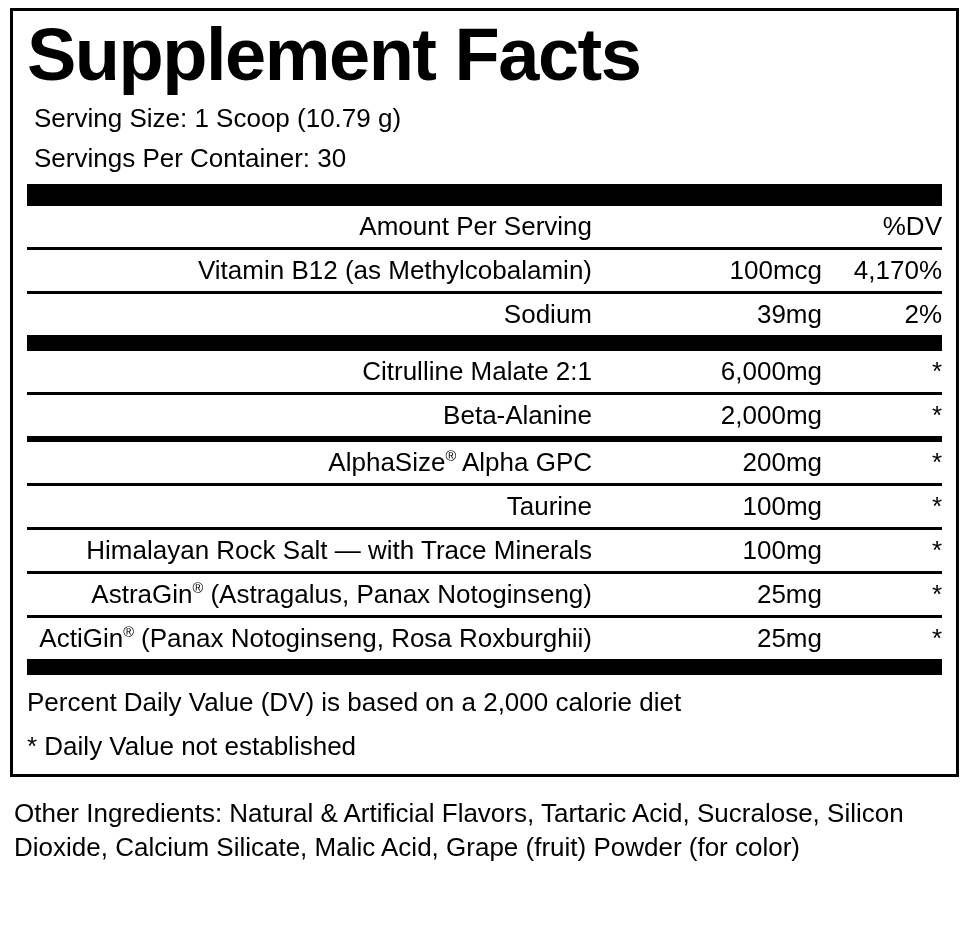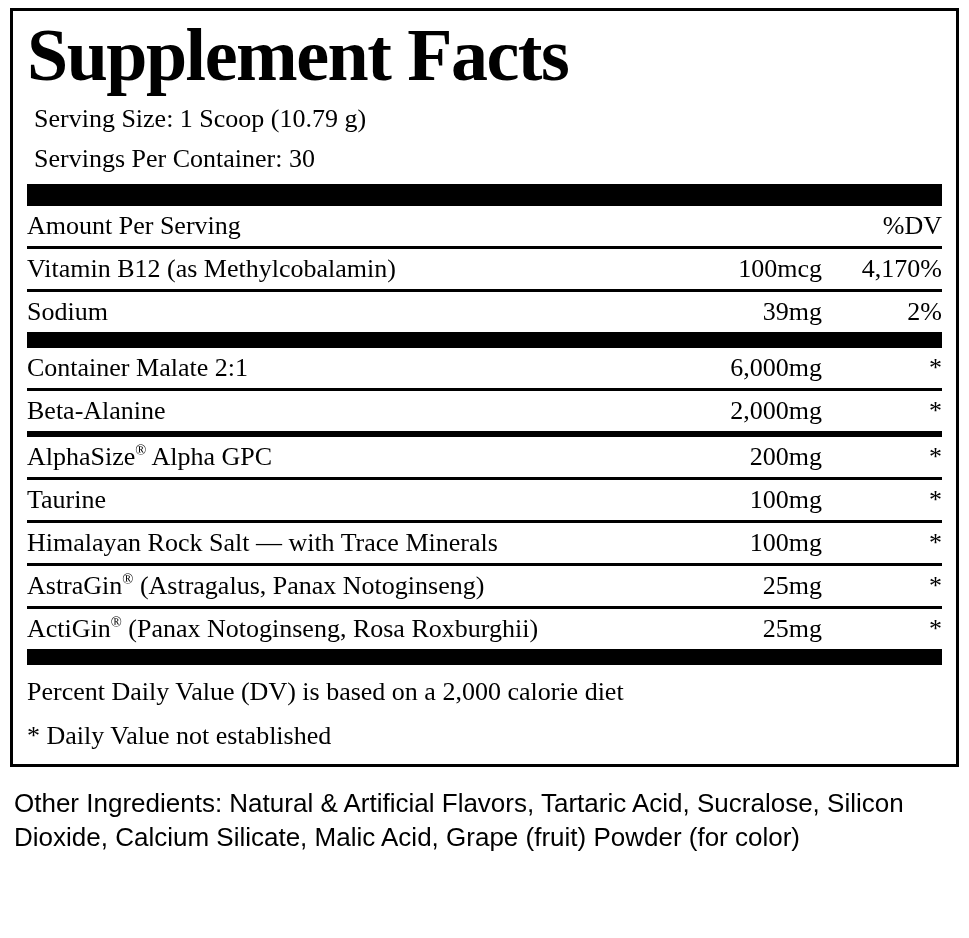--- a/index.html
+++ b/index.html
@@ -19,21 +19,20 @@
     width: 969px;
     height: 938px;
     padding: 8px 10px 0 10px;
     position: relative;
   }
   .facts-box {
     box-sizing: border-box;
     border: 3px solid #000000;
     padding: 6px 14px 10px 14px;
     width: 949px;
-    font-family: Liberation Serif, serif;
   }
   .title {
     font-size: 74px;
     font-weight: bold;
     line-height: 0.98;
     letter-spacing: -1.5px;
     margin: 2px 0 10px 0;
     white-space: nowrap;
   }
   .serving-line {
@@ -56,21 +55,21 @@
     width: 100%;
     border-collapse: collapse;
     table-layout: fixed;
   }
   table.nutri td {
     font-size: 26px;
     padding: 5px 0 5px 0;
     vertical-align: baseline;
     white-space: nowrap;
   }
-  td.name { text-align: left; width: auto; }
+  td.name { text-align: right; width: auto; }
   td.amt  { text-align: right; width: 230px; padding-right: 6px; }
   td.dv   { text-align: right; width: 120px; }
   tr.divider td {
     padding: 0;
     height: 3px;
     background: #000000;
   }
   .hdr td { font-size: 26px; }
   .footnotes {
     font-size: 26px;
@@ -128,21 +127,21 @@
           <td class="dv">2%</td>
         </tr>
       </tbody>
     </table>
 
     <div class="bar-mid"></div>
 
     <table class="nutri">
       <tbody>
         <tr>
-          <td class="name">Container Malate 2:1</td>
+          <td class="name">Citrulline Malate 2:1</td>
           <td class="amt">6,000mg</td>
           <td class="dv">*</td>
         </tr>
         <tr class="divider">
             <td colspan="3"></td>
           </tr>
 
         <tr>
           <td class="name">Beta-Alanine</td>
           <td class="amt">2,000mg</td>

